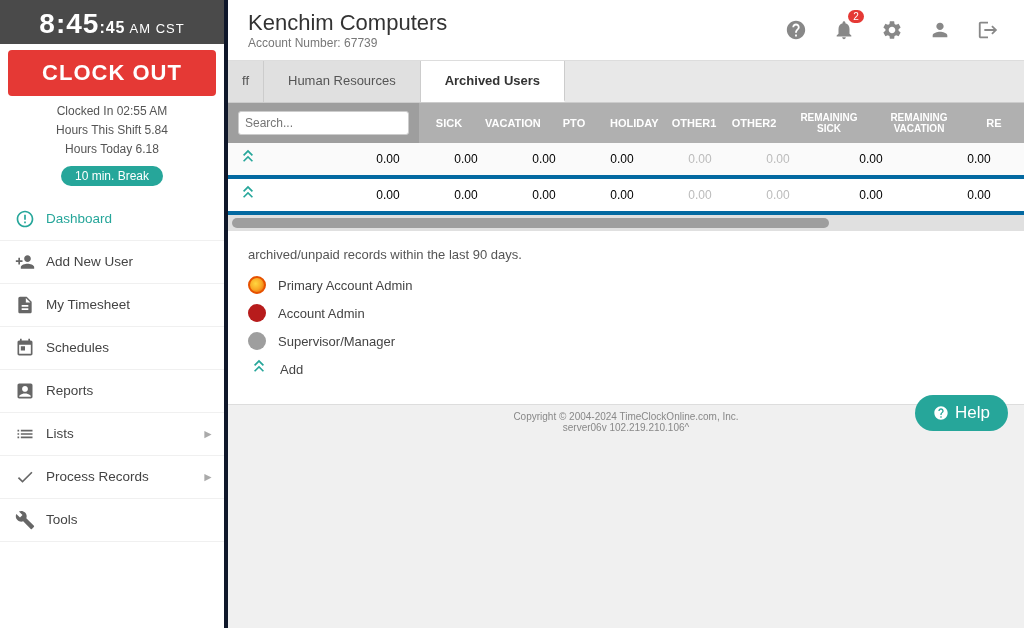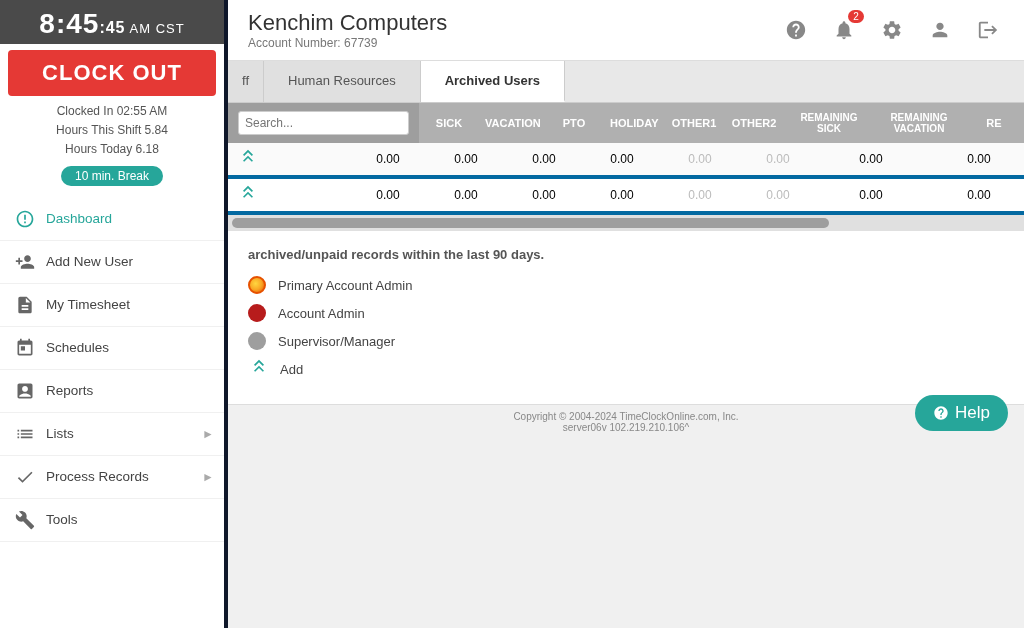--- a/index.html
+++ b/index.html
@@ -259,21 +259,20 @@
 
     
     .legend-area {
       background: #fff;
       padding: 16px 20px;
     }
     .legend-notice {
       color: #555;
       margin-bottom: 14px;
       font-size: 13px;
-      font-weight: bold;
     }
     .legend-item {
       display: flex;
       align-items: center;
       margin-bottom: 10px;
       font-size: 13px;
       color: #444;
     }
     .legend-dot {
       width: 18px;

